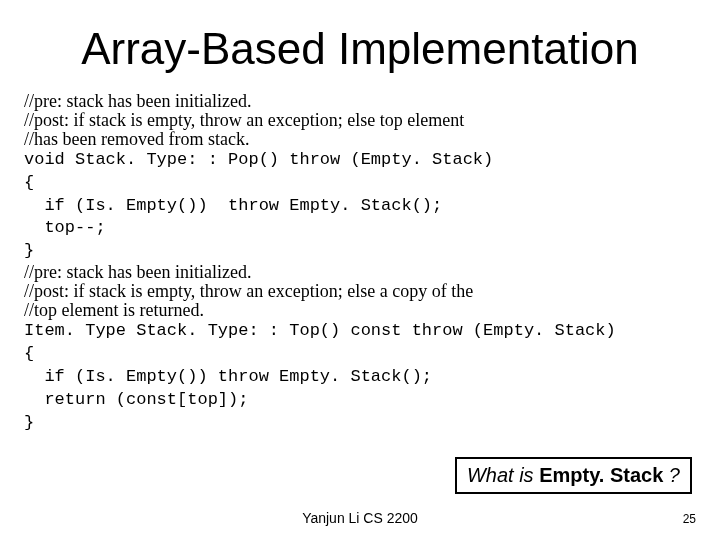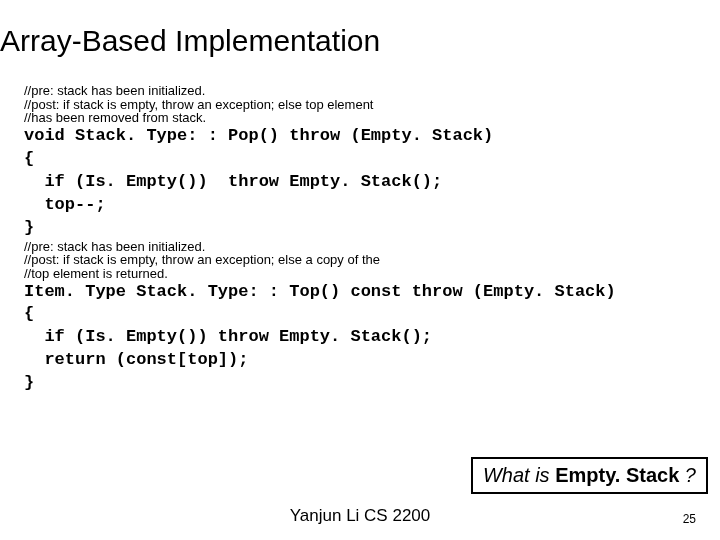--- a/index.html
+++ b/index.html
@@ -6,60 +6,61 @@
     margin: 0;
     padding: 0;
     width: 720px;
     height: 540px;
     background: white;
     font-family: Arial, sans-serif;
     position: relative;
     overflow: hidden;
   }
   .title {
-    font-size: 30px;
+    font-size: 44px;
+    text-align: center;
     margin-top: 24px;
-    margin-bottom: 26px;
+    margin-bottom: 18px;
     font-weight: normal;
   }
   .content {
     padding: 0 24px;
   }
   .comment {
-    font-family: Liberation Sans, sans-serif;
-    font-size: 13px;
+    font-family: Liberation Serif, serif;
+    font-size: 18px;
     line-height: 1.05;
     white-space: pre;
   }
   .code {
     font-family: "Courier New", monospace;
     font-size: 17px;
-    font-weight: bold;
+    font-weight: normal;
     line-height: 1.35;
     white-space: pre;
   }
   .callout {
     position: absolute;
-    right: 12px;
+    right: 28px;
     bottom: 46px;
     border: 2px solid black;
     padding: 5px 10px;
     font-size: 20px;
     font-style: italic;
   }
   .callout .term {
     font-weight: bold;
     font-style: normal;
   }
   .footer-center {
     position: absolute;
     bottom: 14px;
     width: 100%;
     text-align: center;
-    font-size: 17px;
+    font-size: 14px;
   }
   .footer-right {
     position: absolute;
     bottom: 14px;
     right: 24px;
     font-size: 12px;
   }
 </style>
 </head>
 <body>

